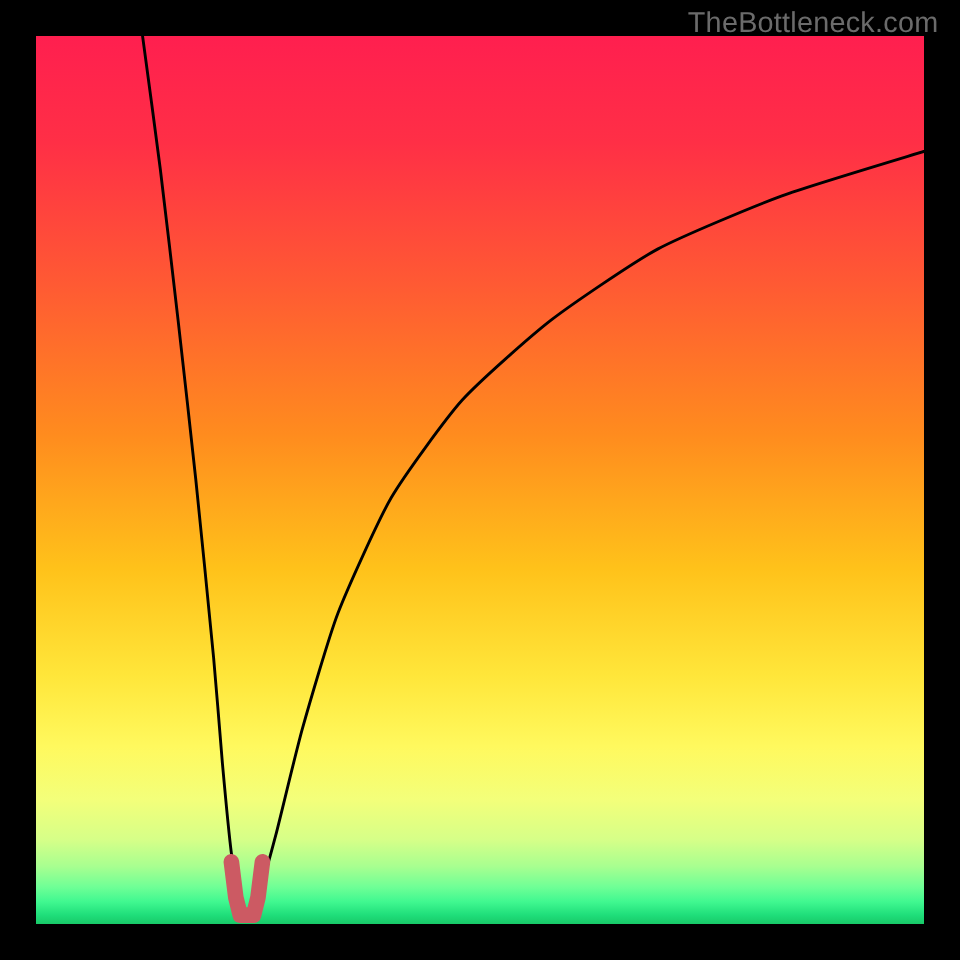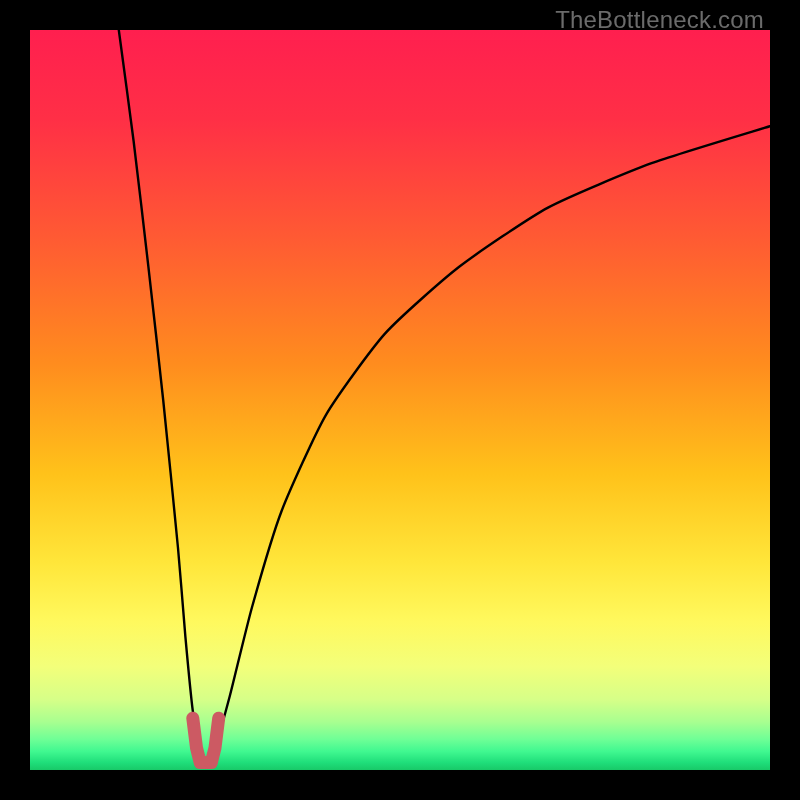--- a/index.html
+++ b/index.html
@@ -22,21 +22,21 @@
   .gradient {
     position: absolute;
     left: 0;
     top: 0;
     width: 100%;
     height: 100%;
   }
   .attribution {
     position: absolute;
     top: 6px;
-    right: 36px;
+    right: 18px;
     color: #6b6b6b;
     font-size: 24px;
     font-weight: 400;
     letter-spacing: 0.2px;
     user-select: none;
   }
   svg {
     position: absolute;
     left: 0;
     top: 0;

